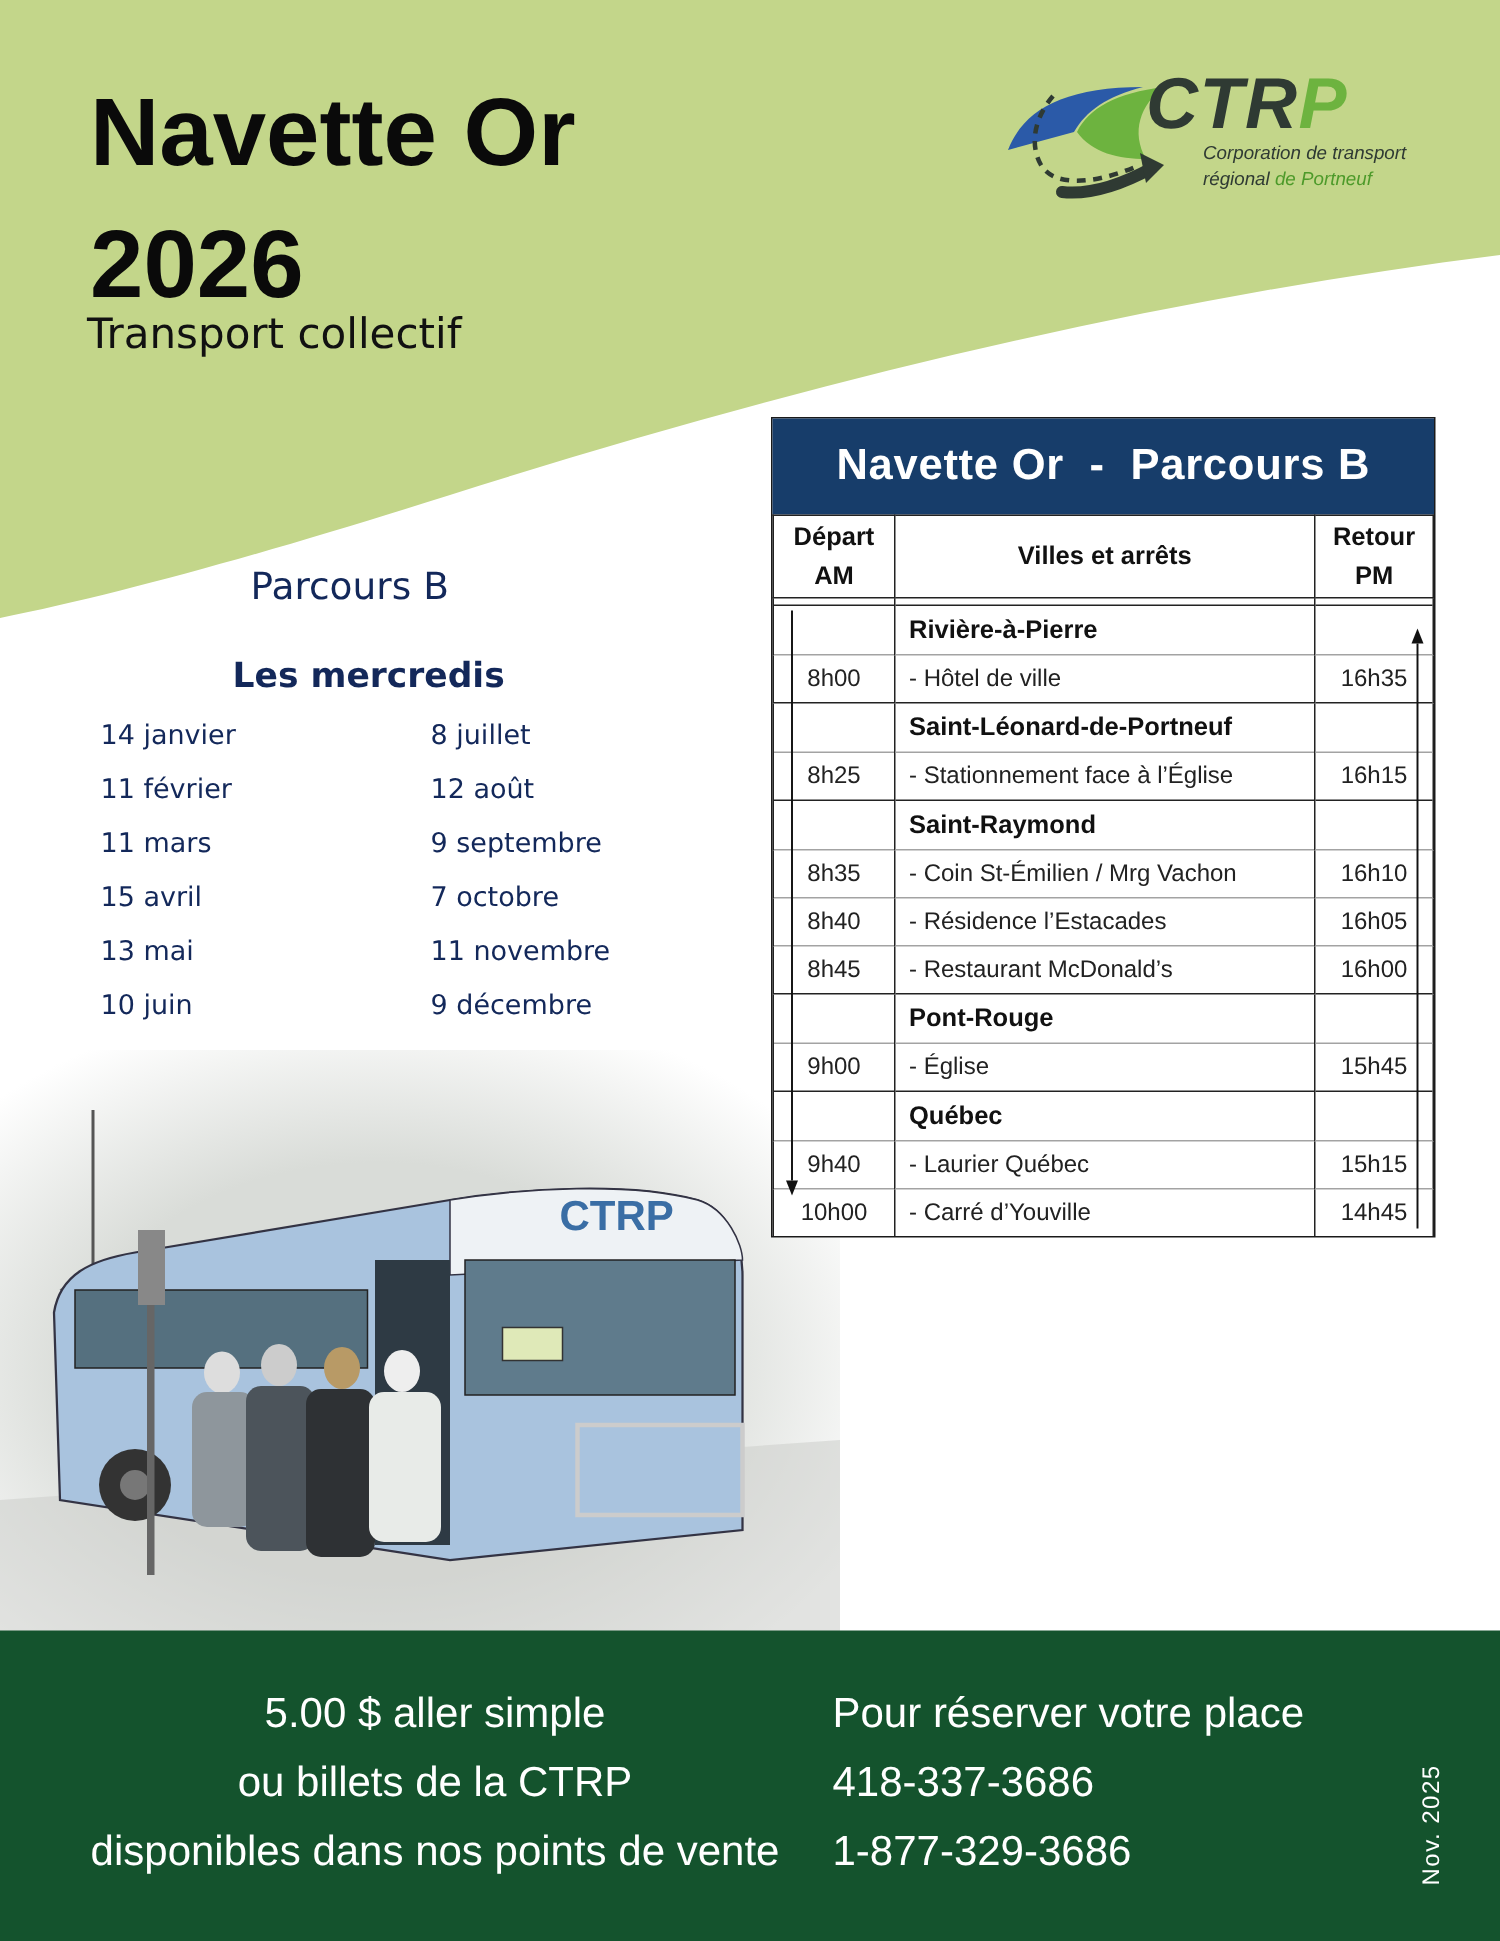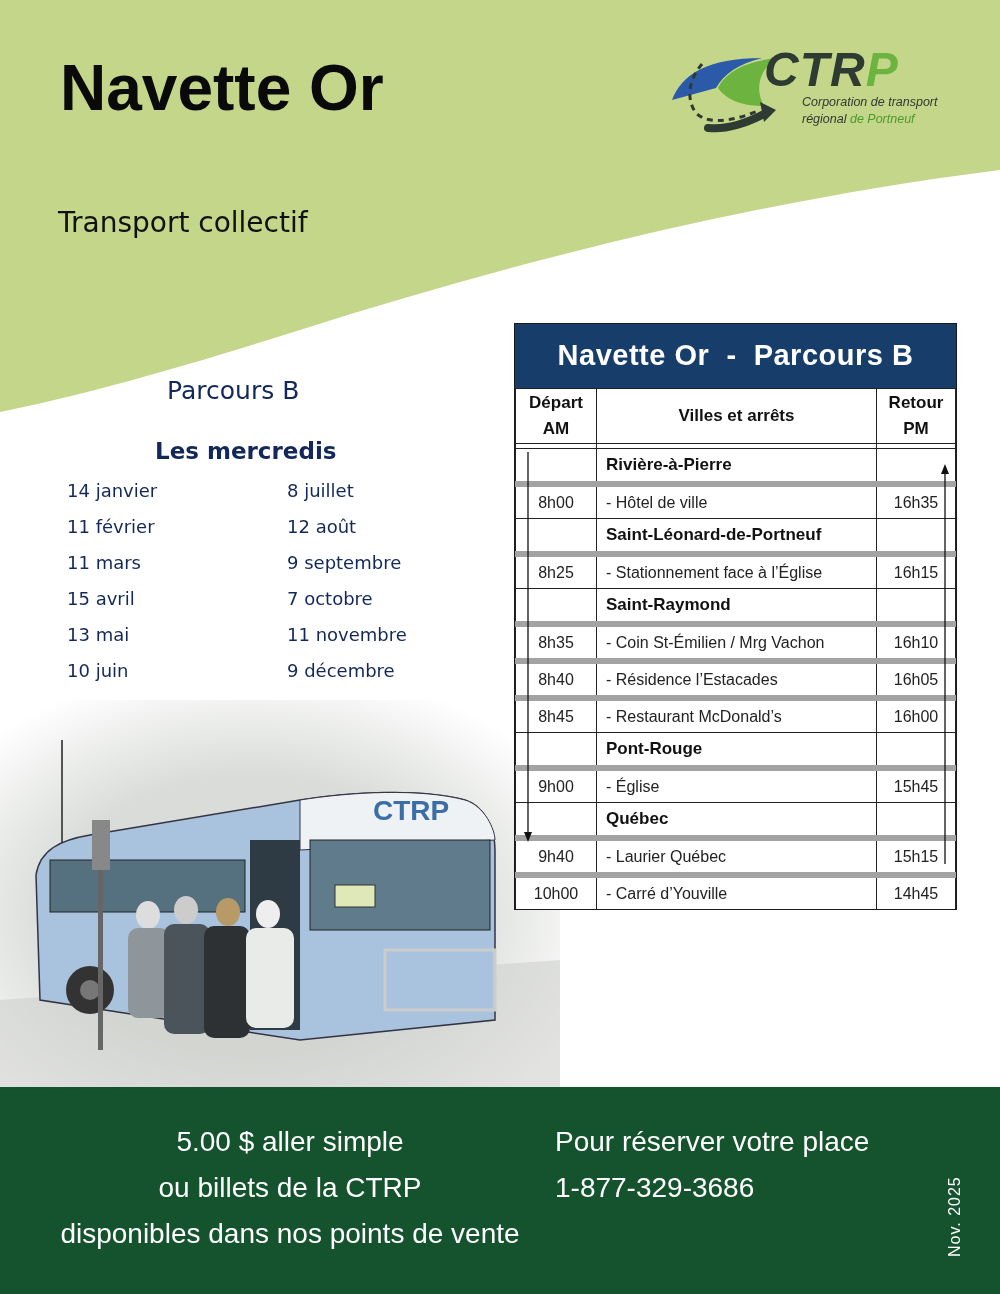--- a/index.html
+++ b/index.html
@@ -10,25 +10,25 @@
   .logo { position: absolute; left: 668px; top: 44px; width: 300px; height: 92px; z-index: 2; }
   .logo-text { position: absolute; left: 96px; top: 0px; font-family: "Liberation Sans", sans-serif; font-weight: bold; font-style: italic; font-size: 48px; letter-spacing: 1px; color: #2f3a33; line-height: 52px; }
   .logo-text .p { color: #6db33f; }
   .logo-sub { position: absolute; left: 134px; top: 50px; font-family: "Liberation Sans", sans-serif; font-style: italic; font-size: 12.5px; line-height: 17px; color: #2f3a33; }
   .logo-sub .green { color: #4d9a2a; }
   .left-col { position: absolute; left: 60px; top: 376px; width: 420px; z-index: 2; color: #13285a; font-family: "DejaVu Sans", sans-serif; }
   .parcours { position: absolute; left: 107px; top: 0; font-weight: normal; font-size: 25px; }
   .mercredis { position: absolute; left: 95px; top: 62px; font-weight: bold; font-size: 23px; }
   .dates { position: absolute; left: 7px; top: 104px; width: 400px; display: grid; grid-template-columns: 220px 200px; grid-auto-rows: 36px; font-size: 18px; }
   .dates span { white-space: nowrap; }
-  .table-box { position: absolute; left: 514px; top: 278px; width: 441px; border: 1.5px solid #1a1a1a; background: #fff; z-index: 2; margin-top: 45px; }
+  .table-box { position: absolute; left: 514px; top: 278px; width: 441px; border: 1.5px solid #1a1a1a; background: #fff; z-index: 2; }
   .table-title { background: #173d6a; color: #fff; font-family: "Liberation Sans", sans-serif; font-weight: bold; font-size: 29px; height: 64px; line-height: 62px; text-align: center; letter-spacing: 0.5px; white-space: pre; }
   table { border-collapse: collapse; width: 100%; font-family: "Liberation Sans", sans-serif; }
   th { font-weight: bold; font-size: 17px; color: #111; border: 1px solid #222; line-height: 26px; height: 54px; padding: 0; }
-  td { font-size: 16px; color: #222; border-left: 1px solid #222; border-right: 1px solid #222; border-top: 6px solid #a3a3a3; padding: 0; height: 31px; }
+  td { font-size: 16px; color: #222; border-left: 1px solid #222; border-right: 1px solid #222; border-top: 1px solid #a3a3a3; padding: 0; height: 31px; }
   td.dep, td.ret { text-align: center; }
   tr.city td { border-top: 1.5px solid #222; height: 32px; }
   tr.city td.stop { font-weight: bold; font-size: 17px; color: #111; padding-left: 9px; }
   td.stop { padding-left: 9px; }
   tr.gap td { height: 4px; border-top: 1.5px solid #222; }
   .col-dep { width: 80px; }
   .col-ret { width: 78px; }
   .arrow-svg { position: absolute; left: 0; top: 0; pointer-events: none; }
   .illus { position: absolute; left: 0; top: 700px; width: 560px; height: 390px; z-index: 1; overflow: hidden; }
   .footer { position: absolute; left: 0; top: 1087px; width: 1000px; height: 207px; background: #14532d; color: #fff; z-index: 3; font-family: "Liberation Sans", sans-serif; }
@@ -38,20 +38,21 @@
 </style>
 </head>
 <body>
 
 <svg class="bg-wave" viewBox="0 0 1000 420" preserveAspectRatio="none">
   <path d="M0,0 H1000 V170 C760,200 520,260 300,330 C180,368 80,396 0,412 Z" fill="#c3d68a"></path>
 </svg>
 
 <div class="title">
   <div>Navette Or</div>
+  <div>2026</div>
 </div>
 <div class="subtitle">Transport collectif</div>
 
 <div class="logo">
   <svg width="110" height="92" viewBox="0 0 110 92" style="position:absolute;left:0;top:0;">
     <path d="M4,56 C14,30 40,14 94,14 C70,20 56,30 48,44 L4,56 Z" fill="#2b5aa8"></path>
     <path d="M50,44 C58,28 76,18 108,14 C92,26 86,44 96,62 C78,62 60,58 50,44 Z" fill="#6db33f"></path>
     <path d="M34,20 C22,34 18,52 26,66 C34,80 60,80 92,66" fill="none" stroke="#2f3a33" stroke-width="3" stroke-dasharray="6,5"></path>
     <path d="M40,84 C58,86 78,80 100,68" fill="none" stroke="#2f3a33" stroke-width="8" stroke-linecap="round"></path>
     <path d="M92,58 L108,66 L96,78 Z" fill="#2f3a33"></path>
@@ -222,16 +223,17 @@
 </div>
 
 <div class="footer">
   <div class="foot-left">
     <div>5.00 $ aller simple</div>
     <div>ou billets de la CTRP</div>
     <div>disponibles dans nos points de vente</div>
   </div>
   <div class="foot-right">
     <div>Pour réserver votre place</div>
+    <div>418-337-3686</div>
     <div>1-877-329-3686</div>
   </div>
   <div class="foot-date">Nov. 2025</div>
 </div>
 
 </body></html>

